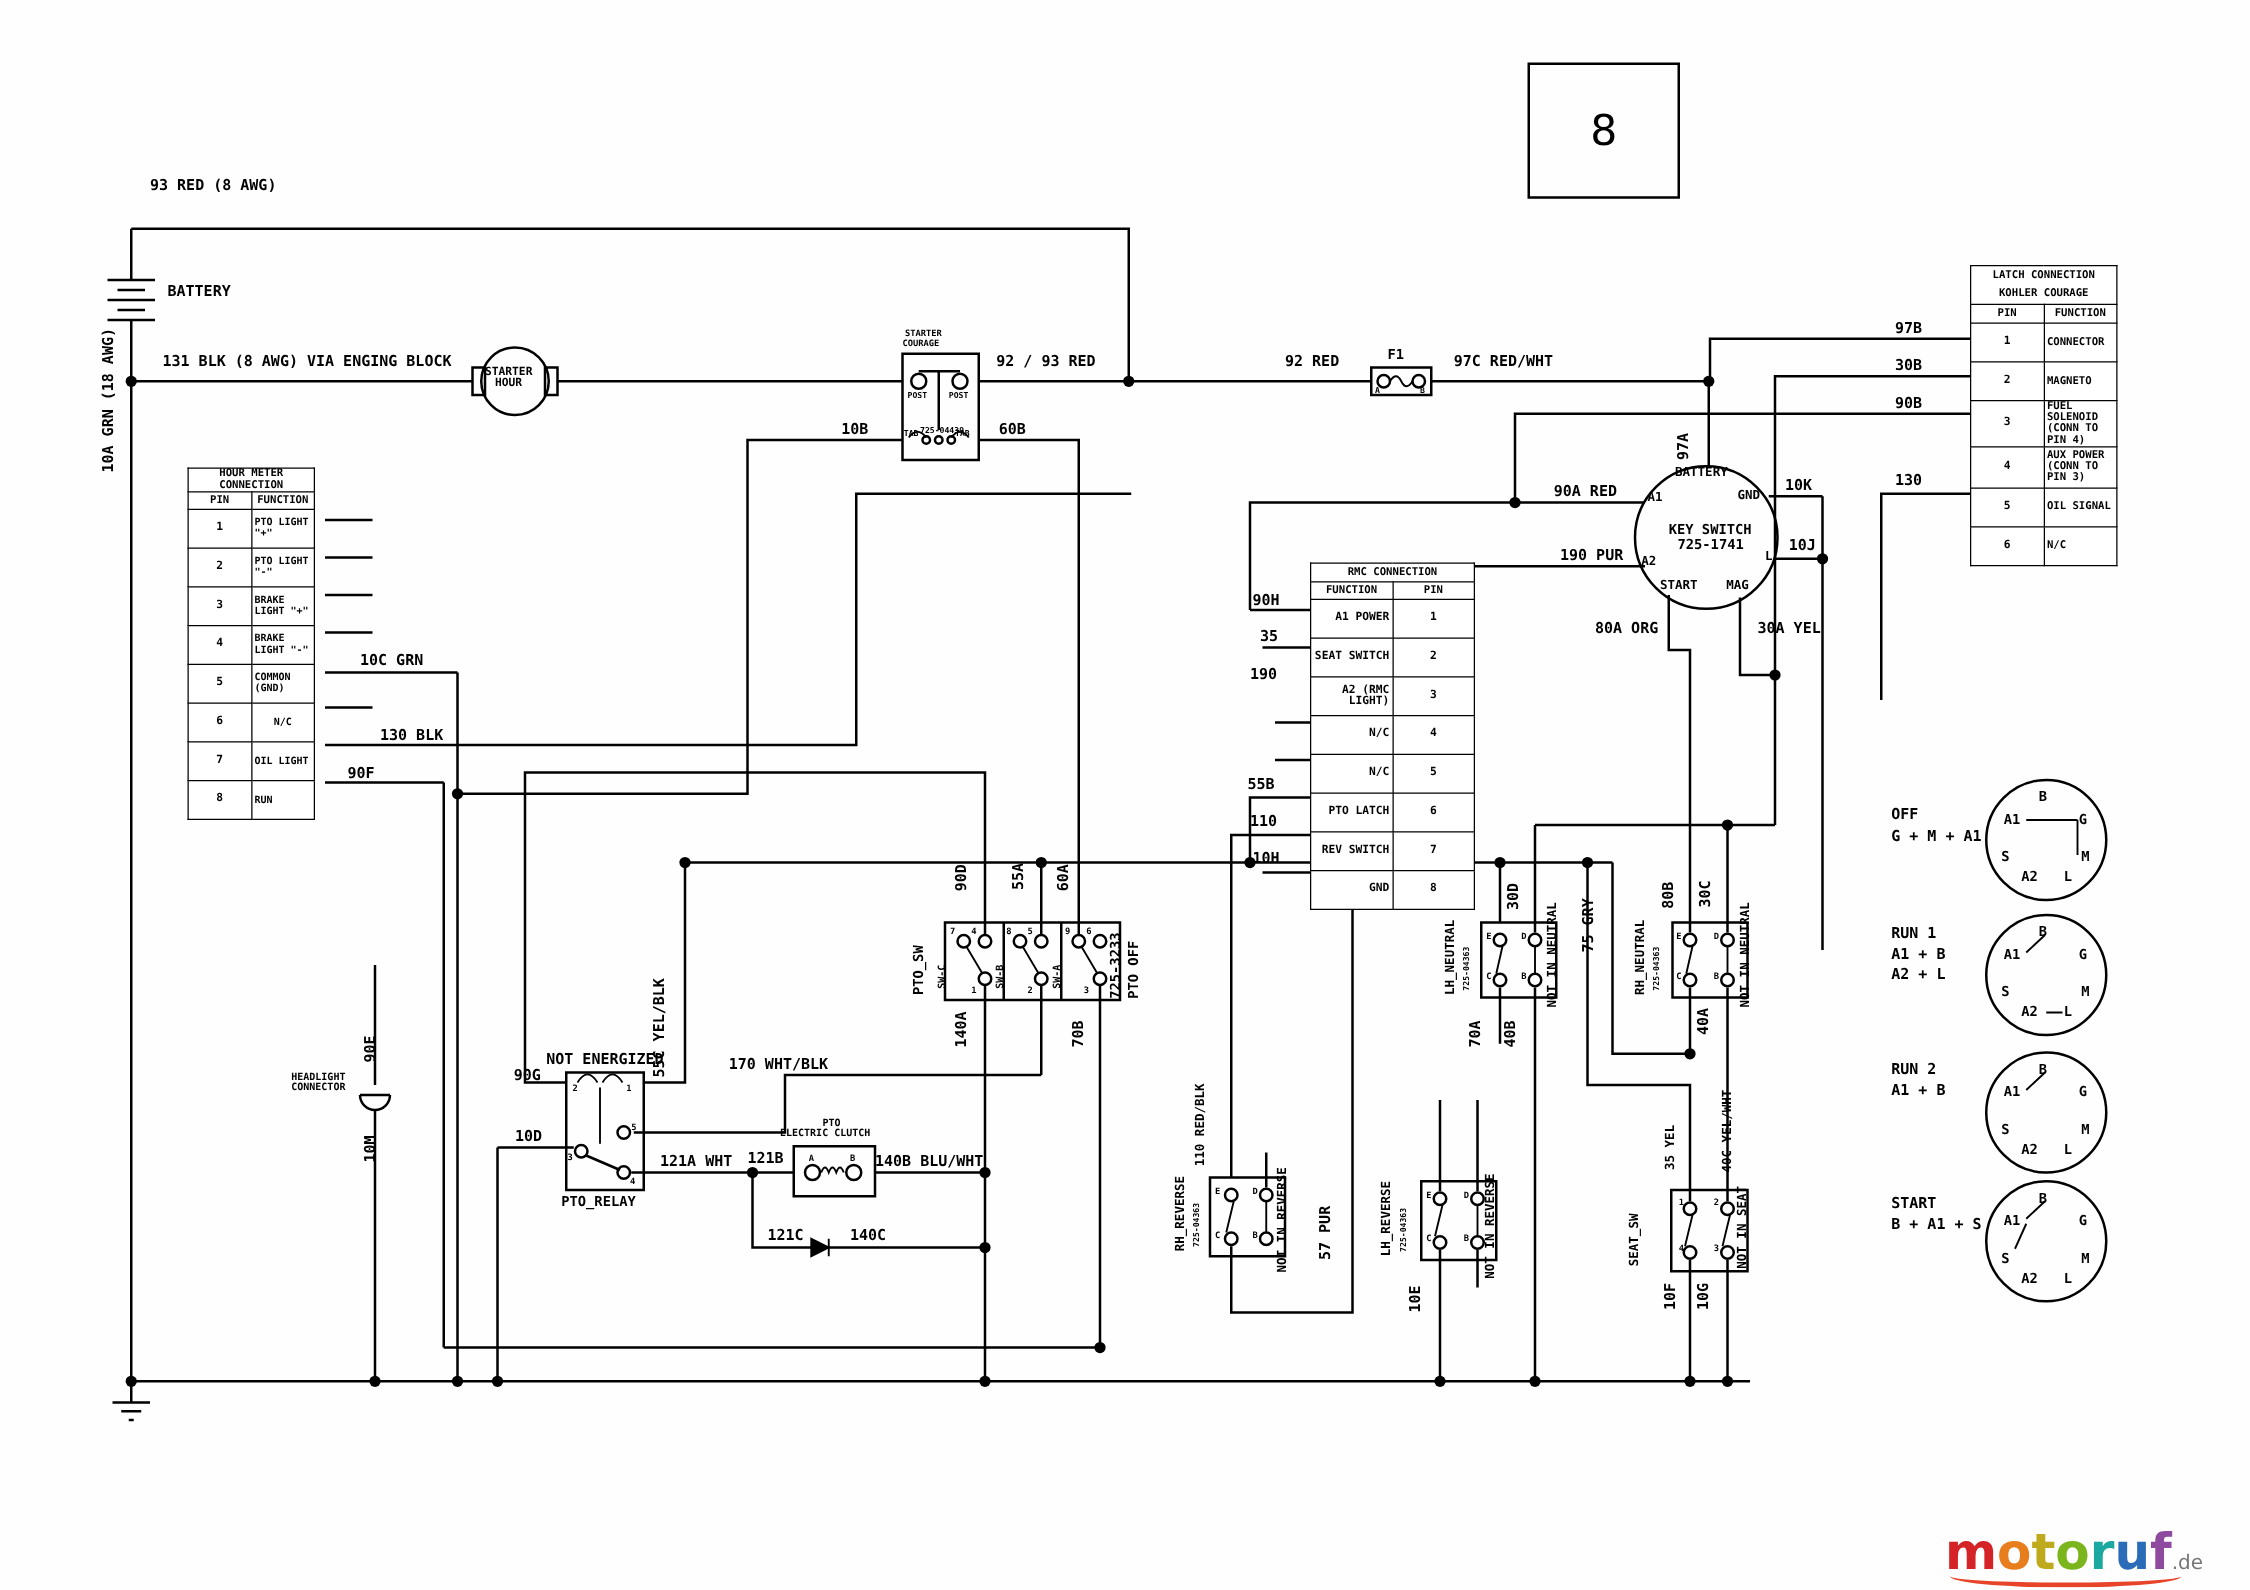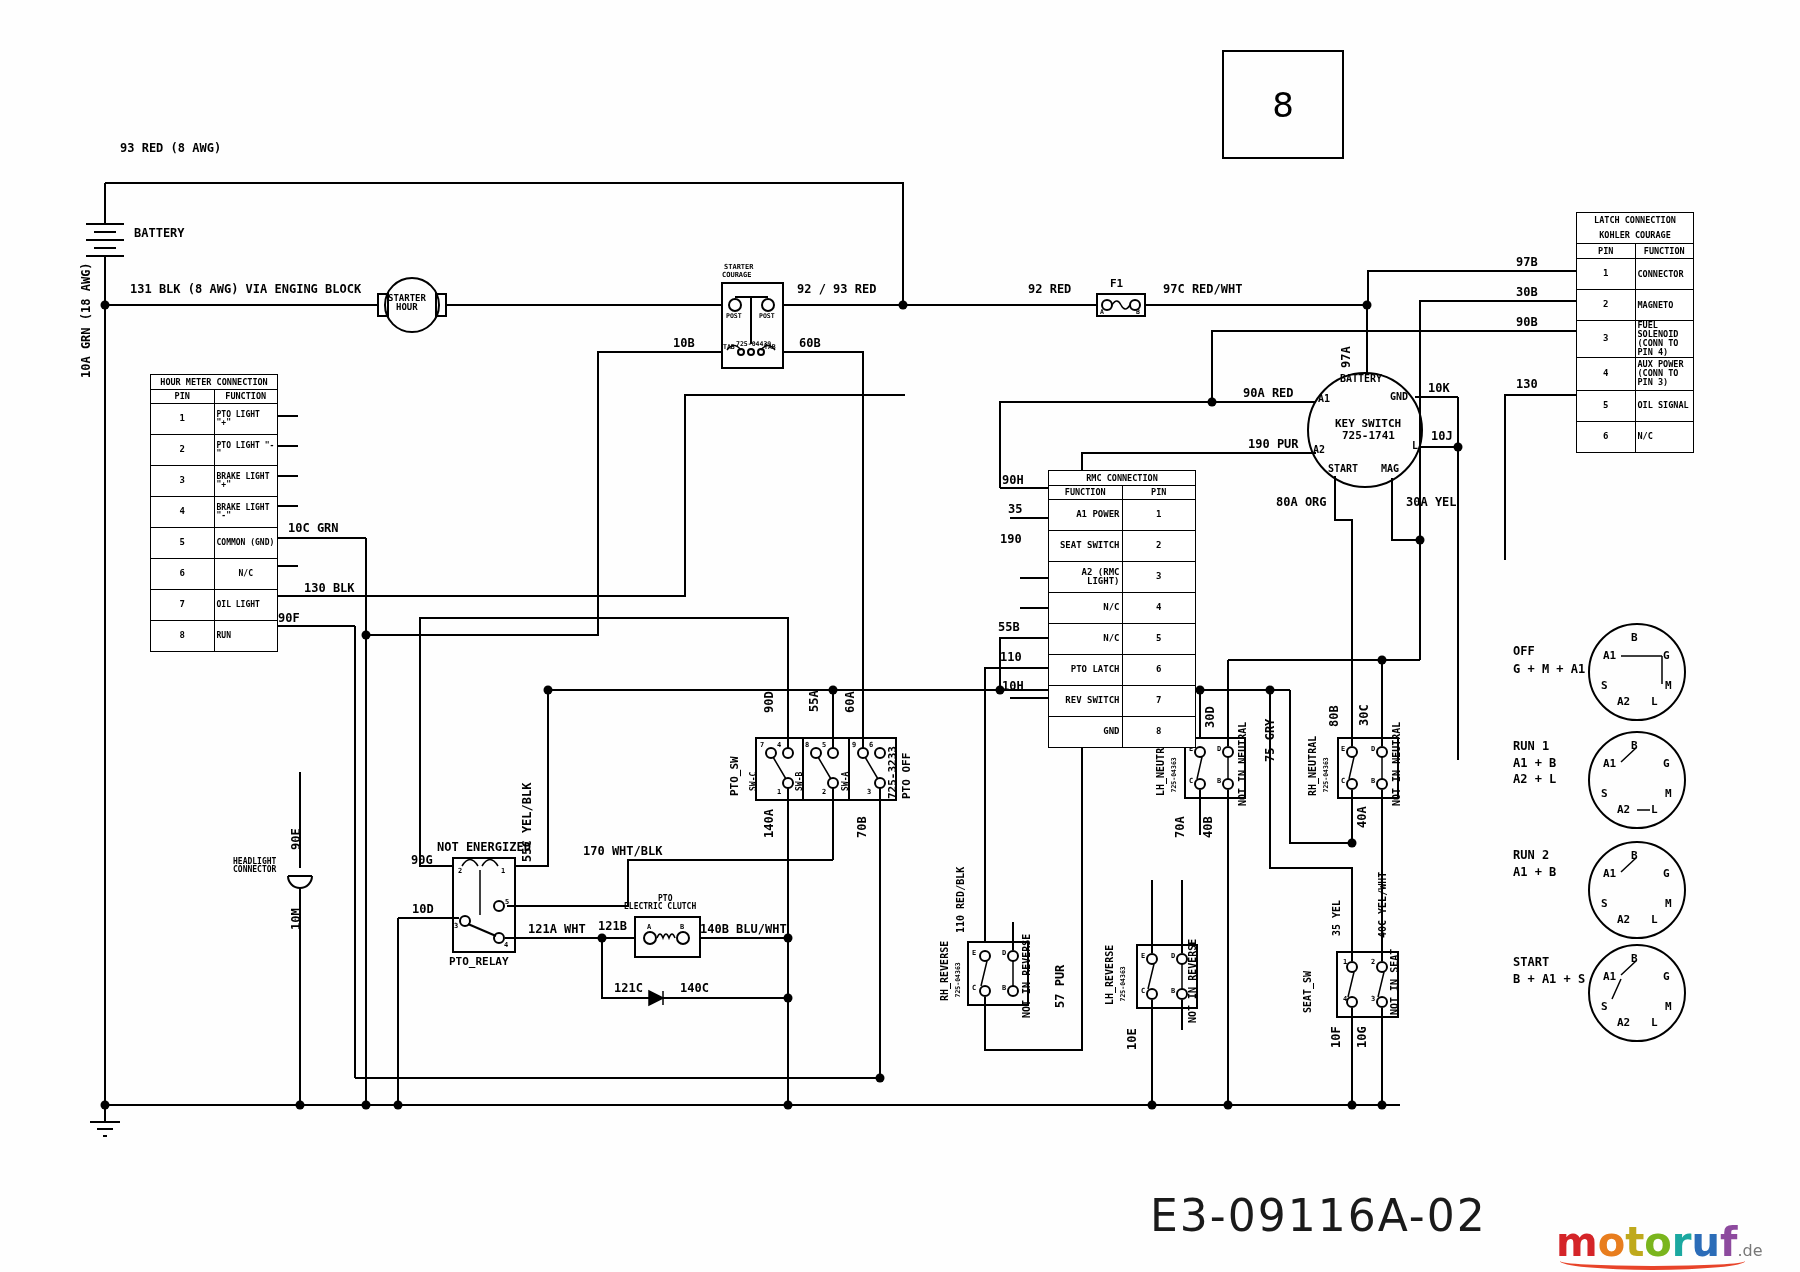--- a/index.html
+++ b/index.html
@@ -425,21 +425,21 @@
 <span class="lbl t11" style="left:1651px;top:914px">L</span>
 
 <span class="lbl t11" style="left:1631px;top:953px">B</span>
 <span class="lbl t11" style="left:1603px;top:971px">A1</span>
 <span class="lbl t11" style="left:1663px;top:971px">G</span>
 <span class="lbl t11" style="left:1601px;top:1001px">S</span>
 <span class="lbl t11" style="left:1665px;top:1001px">M</span>
 <span class="lbl t11" style="left:1617px;top:1017px">A2</span>
 <span class="lbl t11" style="left:1651px;top:1017px">L</span>
 
-<table class="sch" style="left:150px;top:374px;width:128px">
+<table class="sch" style="left:150px;top:374px;width:102px">
   <tbody>
         <tr>
           <td class="ttl" colspan="2" style="height:14px">HOUR METER CONNECTION</td>
         </tr>
   <tr>
     <td class="hdr" style="width:32px;height:13px">PIN</td>
     <td class="hdr">FUNCTION</td>
   </tr>
   <tr>
           <td style="height:30px;text-align:center;font-size:9px">1</td>
@@ -469,21 +469,21 @@
           <td style="height:30px;text-align:center;font-size:9px">7</td>
           <td style="font-size:8px">OIL LIGHT</td>
         </tr>
   <tr>
           <td style="height:30px;text-align:center;font-size:9px">8</td>
           <td style="font-size:8px">RUN</td>
         </tr>
 </tbody>
     </table>
 
-<table class="sch" style="left:1048px;top:470px;width:148px">
+<table class="sch" style="left:1048px;top:450px;width:132px">
   <tbody>
         <tr>
           <td class="ttl" colspan="2" style="height:14px">RMC CONNECTION</td>
         </tr>
   <tr>
     <td class="hdr" style="height:13px">FUNCTION</td>
     <td class="hdr" style="width:34px">PIN</td>
   </tr>
   <tr>
           <td style="height:30px;text-align:right;font-size:9px">A1 POWER</td>
@@ -556,20 +556,19 @@
           <td style="height:30px;text-align:center;font-size:9px">6</td>
           <td style="font-size:8.5px">N/C</td>
         </tr>
 </tbody>
     </table>
 
 <div class="pagebox">
   <span>8</span>
 </div>
 
-<div class="doc">E3-09116A-02</div>
 
 <div class="brand">
   <span class="m0">m</span><span class="m1">o</span><span class="m2">t</span><span class="m3">o</span><span class="m4">r</span><span class="m5">u</span><span class="m6">f</span><span class="tld">.de</span>
 </div>
 <div class="swoosh"></div>
 
 </div>
 
 </body></html>

